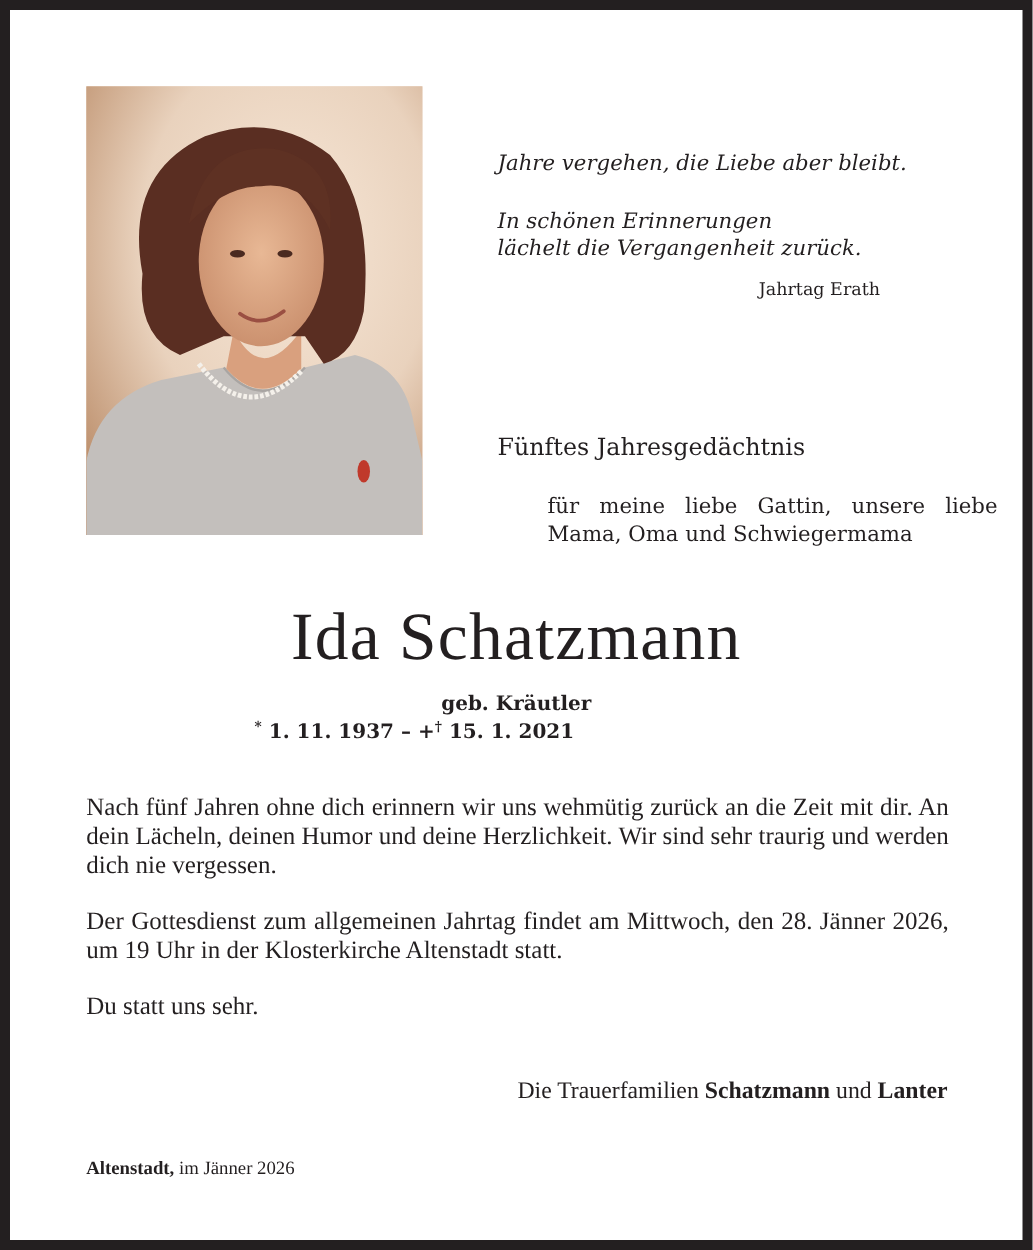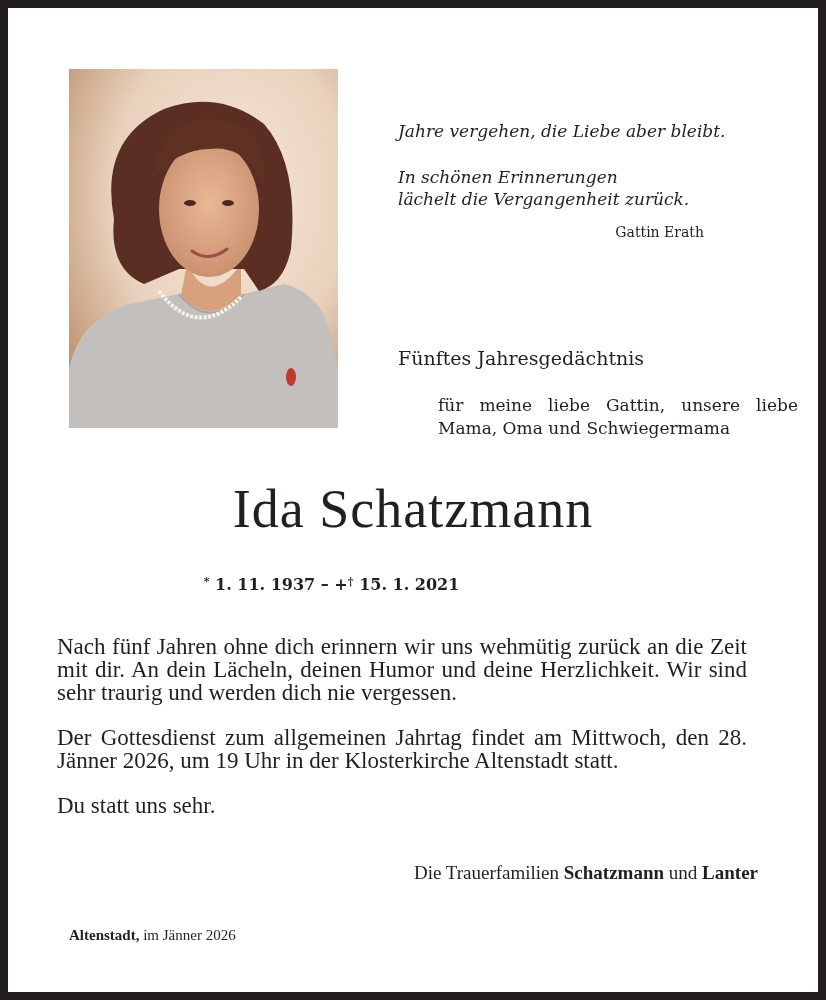--- a/index.html
+++ b/index.html
@@ -66,23 +66,23 @@
       left: 0; top: 545px; width: 810px; text-align: center;
       font-size: 16px; font-weight: bold;
     }
     .dates {
       left: 0; top: 567px; width: 647px; text-align: center;
       font-size: 16px; font-weight: bold;
     }
     .dates sup { font-size: 11px; vertical-align: 5px; }
 
     .body-text {
-      left: 49px; top: 627px; width: 690px;
+      left: 61px; top: 627px; width: 690px;
       font-family: "Liberation Serif", "DejaVu Serif", serif;
-      font-size: 23px; line-height: 23px;
+      font-size: 20px; line-height: 23px;
       text-align: justify;
       text-align-last: left;
     }
     .body-text p { margin: 0 0 22px 0; }
 
     .signature {
       left: 61px; top: 854px; width: 689px;
       text-align: right;
       font-family: "Liberation Serif", "DejaVu Serif", serif;
       font-size: 19px;
@@ -135,26 +135,27 @@
       <ellipse cx="222" cy="308" rx="5" ry="9" fill="#c0392b"></ellipse>
     </svg>
   </div>
 
   <div class="abs quote">
     <p>Jahre vergehen, die Liebe aber bleibt.</p>
     <div class="gap"></div>
     <p>In schönen Erinnerungen</p>
     <p>lächelt die Vergangenheit zurück.</p>
   </div>
-  <div class="abs quote-author">Gattin Erath</div>
+  <div class="abs quote-author">Jahrtag Erath</div>
 
   <div class="abs anniv-title">Fünftes Jahresgedächtnis</div>
   <div class="abs dedication">für meine liebe Gattin, unsere liebe Mama, Oma und Schwiegermama</div>
 
   <div class="abs name">Ida Schatzmann</div>
+  <div class="abs maiden">geb. Kräutler</div>
   <div class="abs dates">
     <sup>*</sup>
     <span>1. 11. 1937</span>
     <span>– +</span><sup>†</sup>
     <span>15. 1. 2021</span>
   </div>
 
   <div class="abs body-text">
     <p>Nach fünf Jahren ohne dich erinnern wir uns wehmütig zurück an die Zeit mit dir. An dein Lächeln, deinen Humor und deine Herzlichkeit. Wir sind sehr traurig und werden dich nie vergessen.</p>
     <p>Der Gottesdienst zum allgemeinen Jahrtag findet am Mittwoch, den 28. Jänner 2026, um 19 Uhr in der Klosterkirche Altenstadt statt.</p>

